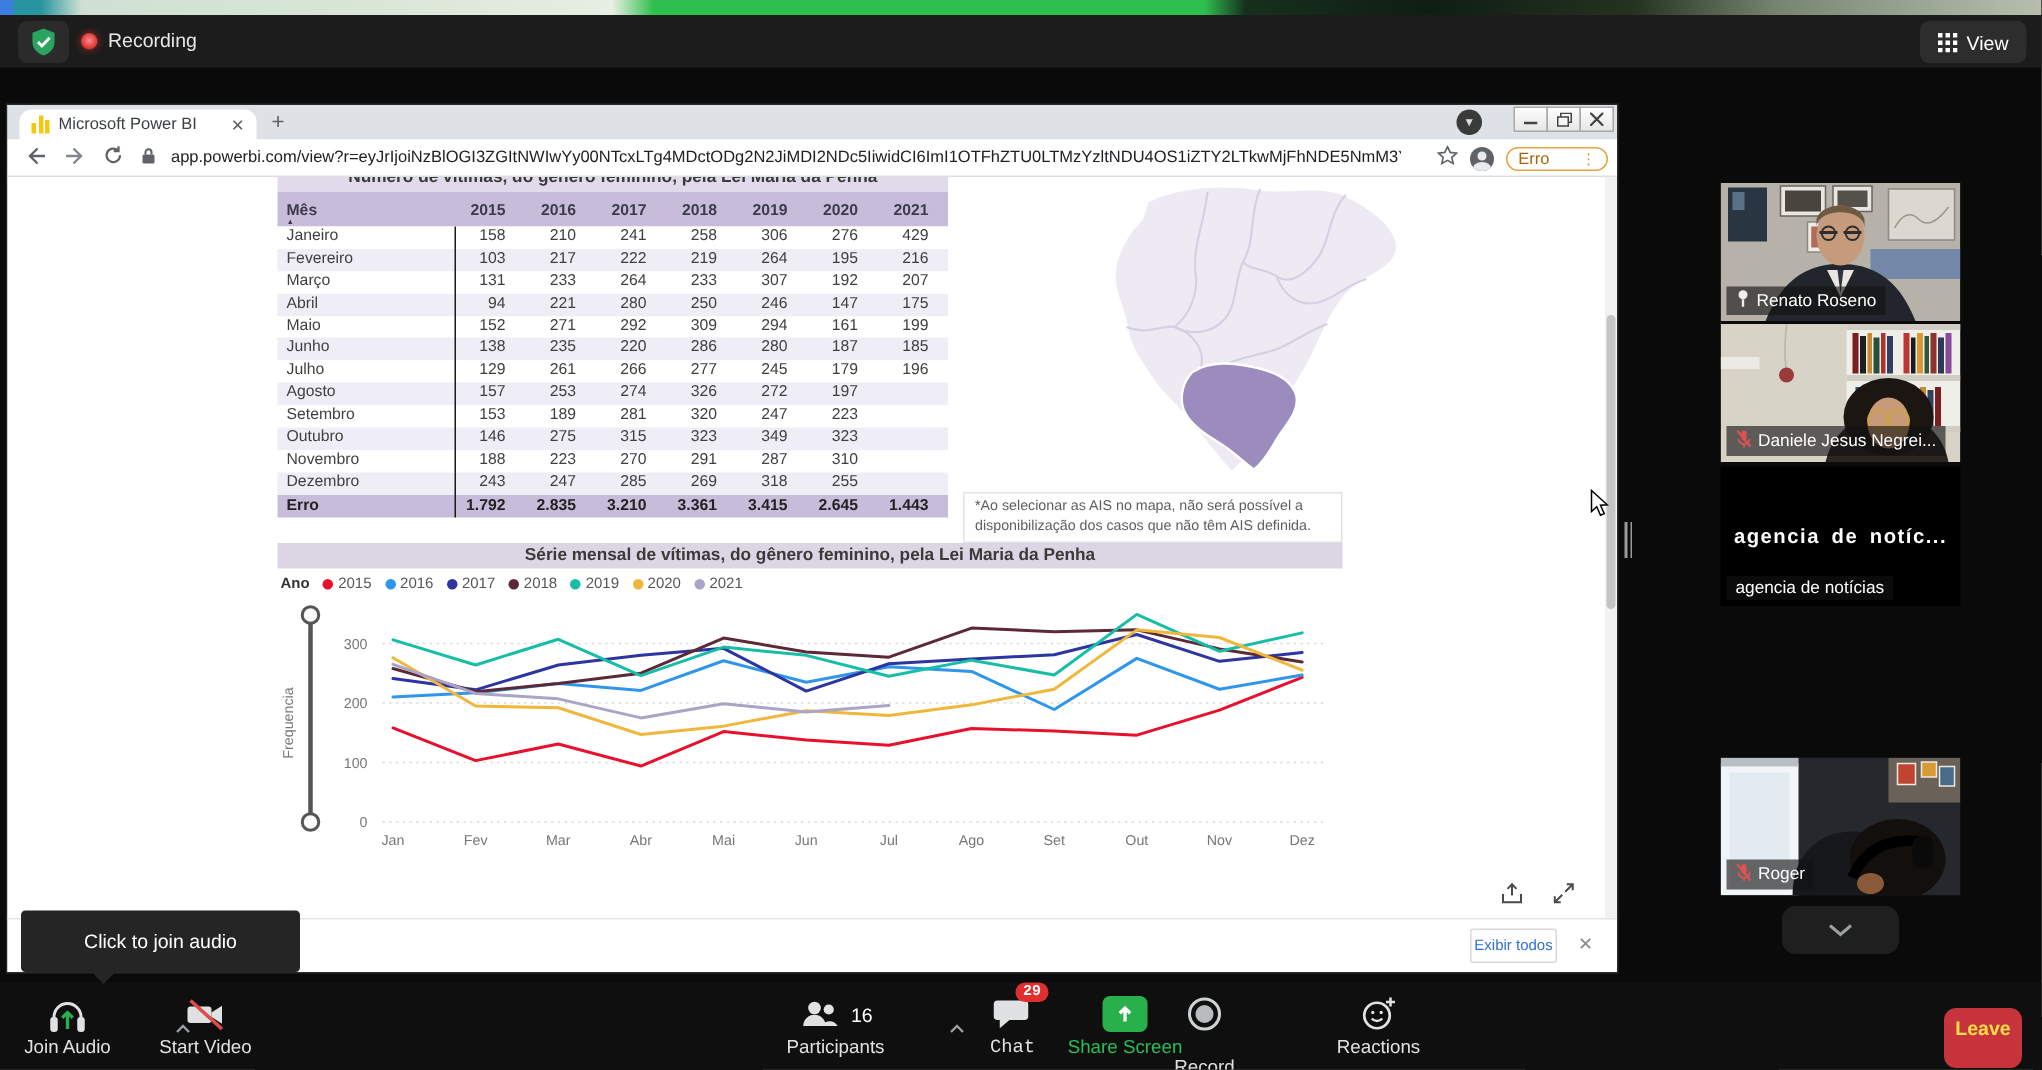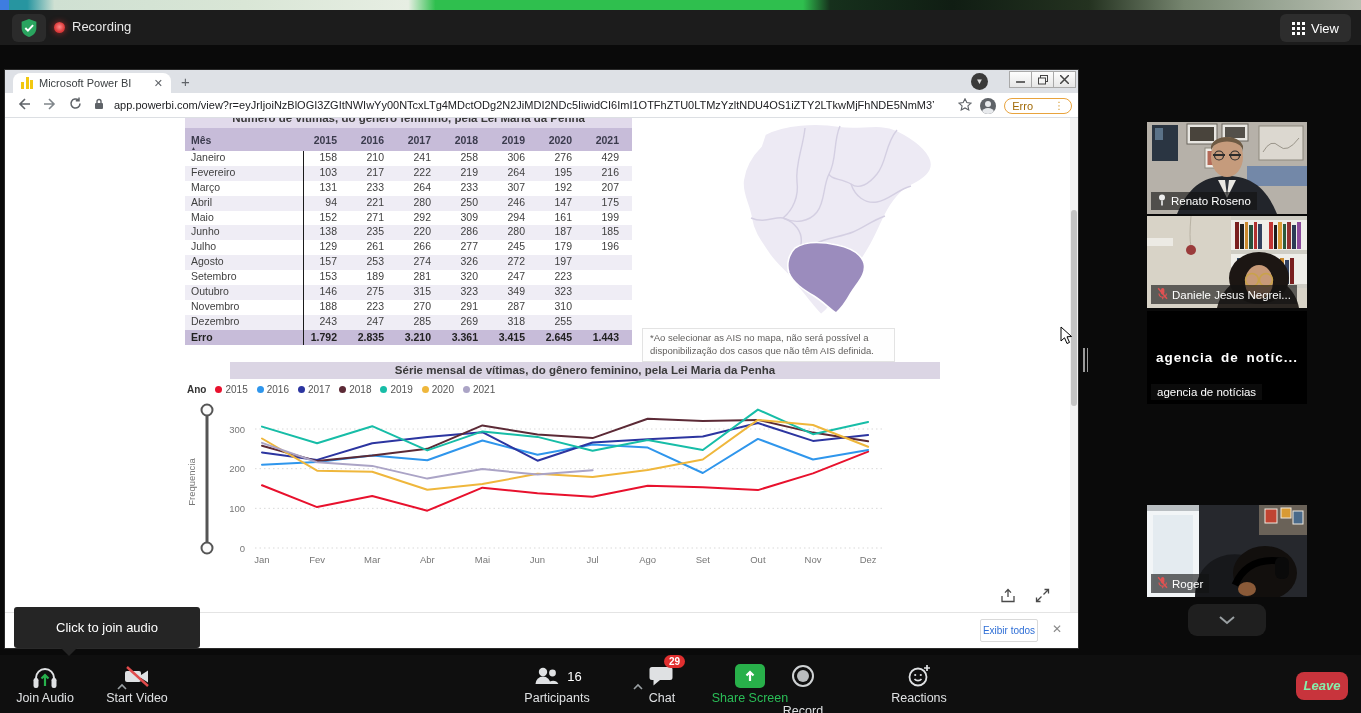--- a/index.html
+++ b/index.html
@@ -61,21 +61,21 @@
   .td.num { width:47px; text-align:right; padding-right:13px; }
   .trow-total { display:flex; height:15.5px; align-items:center; background:#C7BCD9; }
   .trow-total .td { font-weight:bold; color:#222; }
   .vline { position:absolute; left:118px; top:33px; height:194px; width:1px; background:#1a1a1a; }
 
   
   .map-wrap { position:absolute; left:640px; top:2px; width:380px; height:205px; }
   .map-note { position:absolute; left:637px; top:210px; width:253px; min-height:34px; border:1px solid #e3e3e3; background:#fefefe; padding:3px 7px; font-size:9.5px; color:#605e5c; line-height:1.35; }
 
   
-  .chart-title { position:absolute; left:180px; top:244px; width:710px; height:17px; background:#DBD5E4; font-size:11.5px; font-weight:bold; color:#3a3a3a; text-align:center; line-height:17px;margin-left:45px; }
+  .chart-title { position:absolute; left:180px; top:244px; width:710px; height:17px; background:#DBD5E4; font-size:11.5px; font-weight:bold; color:#3a3a3a; text-align:center; line-height:17px; }
   .chart-legend { position:absolute; left:182px; top:266px; display:flex; align-items:center; gap:9px; font-size:10px; color:#555; }
   .legend-title { font-weight:bold; color:#333; }
   .legend-item { display:flex; align-items:center; gap:3px; }
   .legend-dot { width:7px; height:7px; border-radius:50%; display:inline-block; }
   #chart-svg { position:absolute; left:180px; top:284px; }
 
   .pbi-foot-icons { position:absolute; right:28px; top:470px; display:flex; gap:18px; }
 
   
   .scrollbar { position:absolute; left:1065px; top:0; width:8px; height:494px; background:#f2f2f2; }
@@ -102,21 +102,21 @@
   
   .toolbar { position:absolute; left:0; top:655px; width:1361px; height:58px; background:#0f0f0f; }
   .tb-item { position:absolute; top:6px; width:110px; display:flex; flex-direction:column; align-items:center; }
   .tb-icon { height:30px; display:flex; align-items:center; justify-content:center; position:relative; }
   .tb-label { font-size:12.5px; color:#dfe1e3; margin-top:0; white-space:nowrap; }
   .tb-label.green { color:#2abd57; }
   .tb-caret { position:absolute; top:16px; }
   .count { color:#fff; font-size:13px; margin-left:5px; }
   .chat-badge { position:absolute; top:-6px; left:16px; background:#e02f2f; color:#fff; font-size:10px; font-weight:bold; border-radius:9px; padding:1px 5px; }
   .share-sq { width:30px; height:24px; background:#28b04a; border-radius:5px; display:flex; align-items:center; justify-content:center; }
-  .leave-btn { position:absolute; right:13px; top:17px; width:52px; height:28px; background:#c8343c; border-radius:8px; color:#86efac; font-size:13px; font-weight:bold; text-align:center; line-height:28px;font-style:italic; }
+  .leave-btn { position:absolute; right:13px; top:17px; width:52px; height:40px; background:#c8343c; border-radius:8px; color:#fde047; font-size:13px; font-weight:bold; text-align:center; line-height:28px; }
 
   
   .tooltip { position:absolute; left:14px; top:607px; width:186px; height:41px; background:#252525; border-radius:3px; color:#fff; font-size:13px; display:flex; align-items:center; justify-content:center; z-index:30; }
   .tooltip:after { content:""; position:absolute; left:46px; bottom:-8px; border-left:9px solid transparent; border-right:9px solid transparent; border-top:9px solid #252525; }
 </style>
 </head>
 <body>
 
 <div id="root">
 
@@ -640,21 +640,21 @@
           <path d="M15.8 21 a6 6 0 0 1 10.6 0 z" fill="#dfe1e3"></path>
         </svg>
         <span class="count">16</span>
         <span class="tb-caret" style="left:100px;"><svg width="12" height="8">
               <polyline points="2,6 6,2 10,6" stroke="#9aa0a3" stroke-width="1.6" fill="none"></polyline>
             </svg></span>
       </div>
       <div class="tb-label">Participants</div>
     </div>
 
-    <div class="tb-item" style="left:607px;">
+    <div class="tb-item" style="left:620px;font-family:Liberation Mono, monospace;">
       <div class="tb-icon">
         <svg width="28" height="26">
           <path d="M4 4 h18 a2.5 2.5 0 0 1 2.5 2.5 v8 a2.5 2.5 0 0 1 -2.5 2.5 h-10 l-6.5 5.5 v-5.5 h-1.5 a2.5 2.5 0 0 1 -2.5 -2.5 v-8 a2.5 2.5 0 0 1 2.5 -2.5 z" fill="#dfe1e3"></path>
         </svg>
         <span class="chat-badge">29</span>
       </div>
       <div class="tb-label">Chat</div>
     </div>
 
     <div class="tb-item" style="left:695px;">

